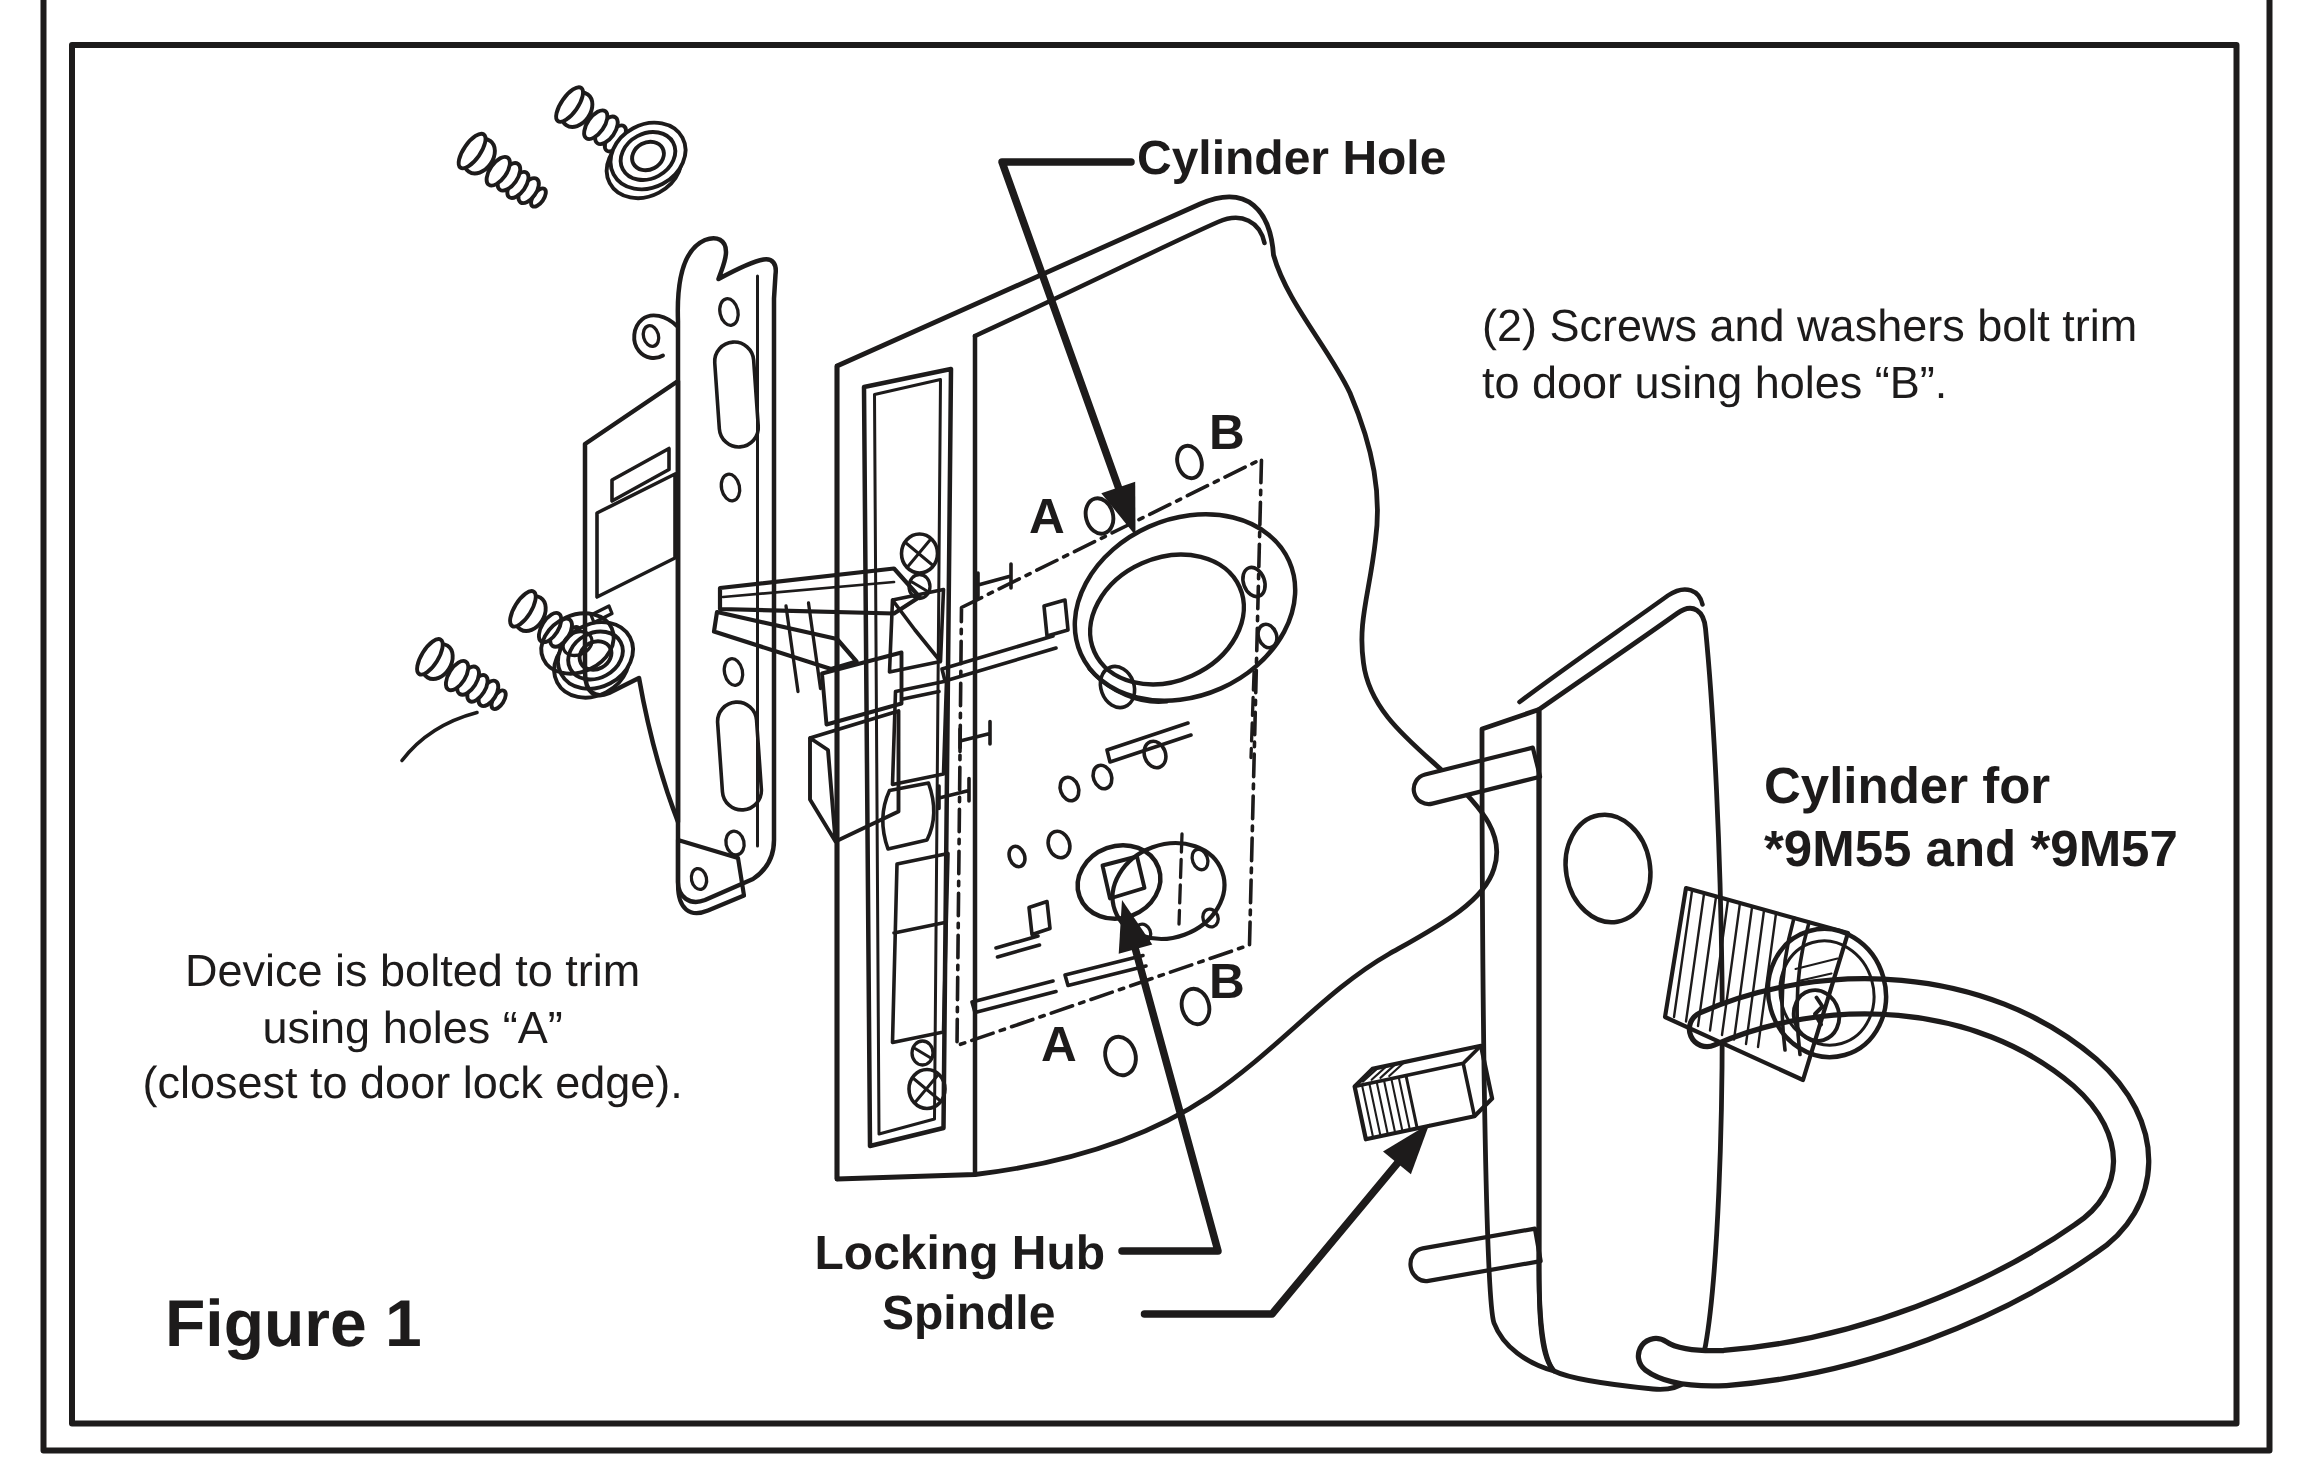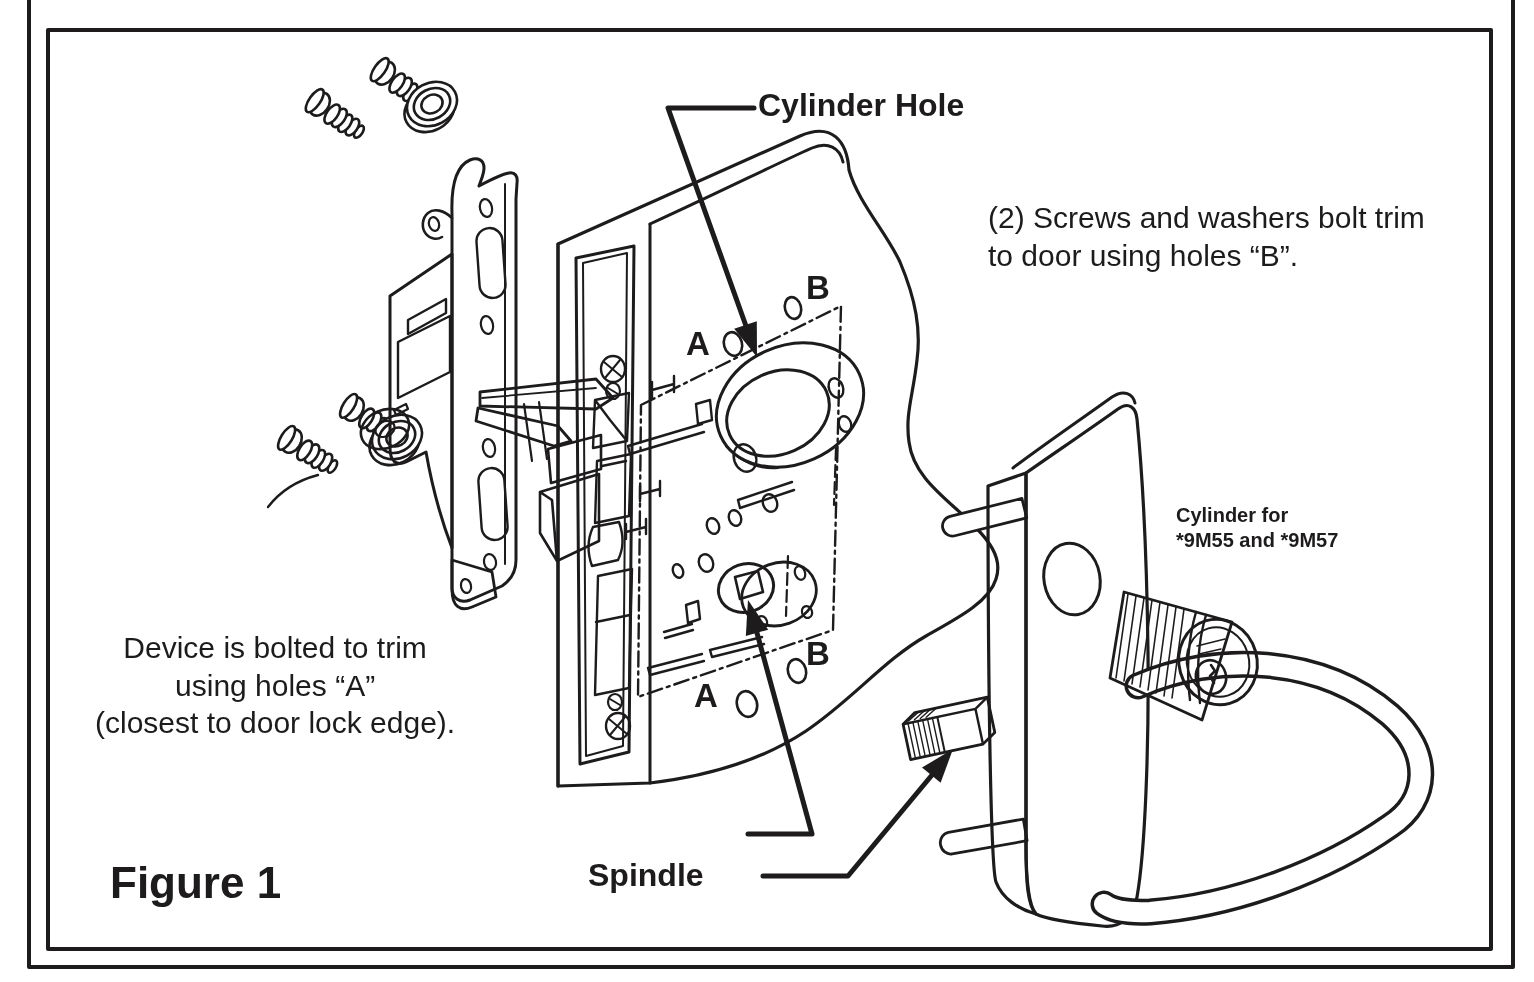--- a/index.html
+++ b/index.html
@@ -251,26 +251,27 @@
 
 <div class="lbl b calloutsm" style="left:758px;top:86px;">Cylinder Hole</div>
 
 <div class="lbl note" style="left:944px;top:199px;margin-left:44px;">(2) Screws and washers bolt trim
 to door using holes “B”.</div>
 
 <div class="lbl note" style="left:95px;top:629px;text-align:center;">Device is bolted to trim
 using holes “A”
 (closest to door lock edge).</div>
 
-<div class="lbl b" style="left:1176px;top:503px;font-size:20px;line-height:1.24;">Cylinder for
+<div class="lbl b" style="left:1176px;top:503px;font-size:34px;line-height:1.24;">Cylinder for
 *9M55 and *9M57</div>
 
 <div class="lbl ab" style="left:686px;top:324px;">A</div>
 <div class="lbl ab" style="left:806px;top:268px;">B</div>
 <div class="lbl ab" style="left:694px;top:676px;">A</div>
 <div class="lbl ab" style="left:806px;top:634px;">B</div>
 
+<div class="lbl b calloutsm" style="left:543px;top:816px;">Locking Hub</div>
 <div class="lbl b calloutsm" style="left:588px;top:856px;">Spindle</div>
 
 <div class="lbl b" style="left:110px;top:841px;font-size:44px;margin-top:16px;">Figure 1</div>
 
 
 </div>
 
 </body></html>

